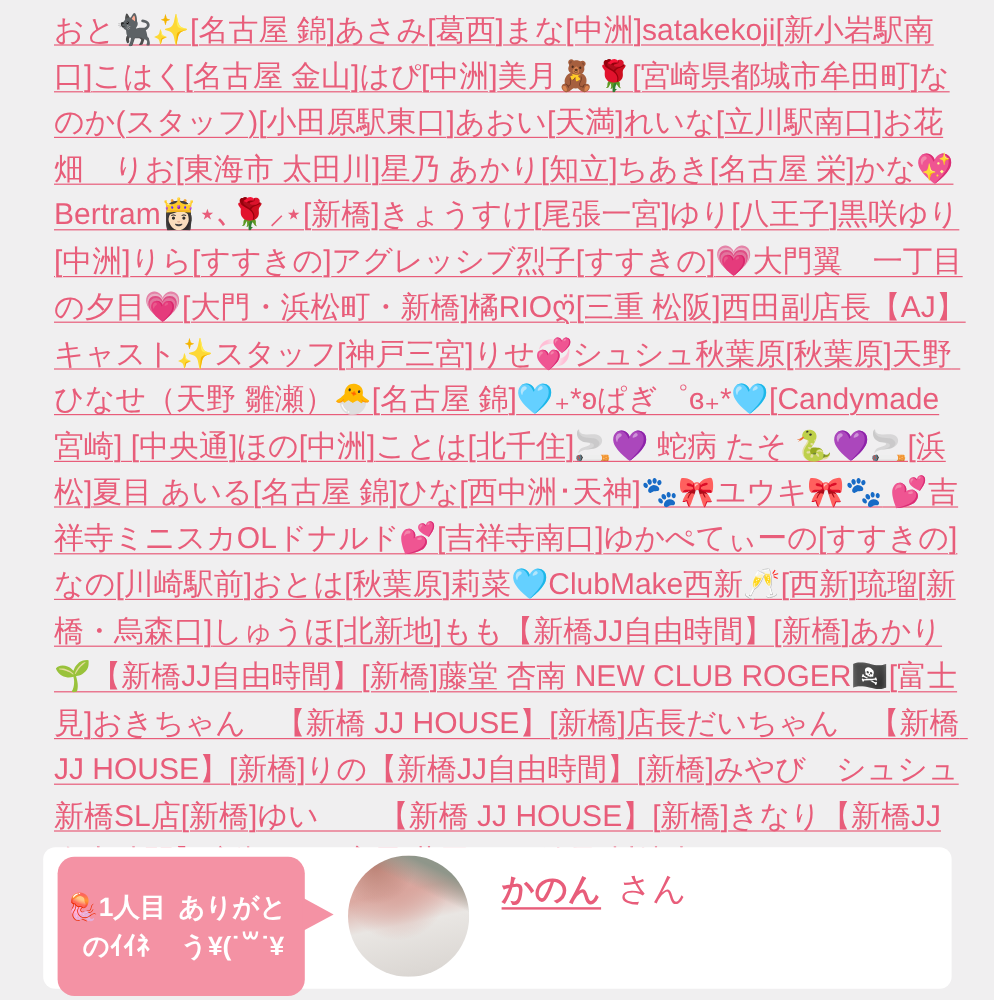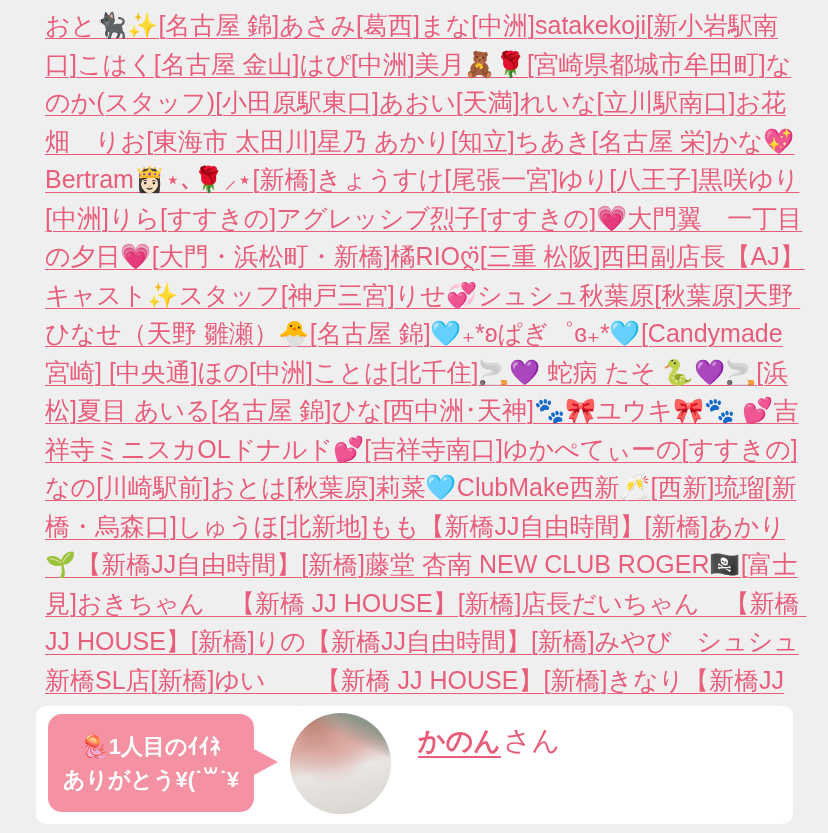--- a/index.html
+++ b/index.html
@@ -35,29 +35,29 @@
   .card{
     position:absolute;
     left:36px; top:706px;
     width:757px; height:118px;
     background:#ffffff;
     border-radius:10px;
   }
   .bubble{
     position:absolute;
     left:12px; top:8px;
-    width:206px; height:98px;
+    width:206px; height:116px;
     background:var(--bubble);
     border-radius:14px;
     color:#ffffff;
     font-weight:bold;
     font-size:22px;
     line-height:33px;
     display:flex;
-    flex-direction:column;
+    flex-direction:row;
     align-items:center;
     justify-content:center;
     text-align:center;
     padding:4px 6px;
   }
   .bubble-tail{
     position:absolute;
     left:216px; top:42px;
     width:0; height:0;
     border-top:14px solid transparent;
@@ -75,21 +75,21 @@
       radial-gradient(circle at 40% 28%, #d8a49c 0%, rgba(216,164,156,0) 45%),
       linear-gradient(168deg, #e7c3ba 0%, #dcaaa2 32%, #e9e6e3 55%, #dcd8d4 88%, #d4d0cc 100%);
   }
   .card-text{
     position:absolute;
     left:382px; top:16px;
   }
   .name-row{
     display:flex;
     align-items:baseline;
-    gap:2px;
+    gap:14px;
   }
   .cast-name{
     color:var(--pink);
     font-size:27px;
     font-weight:bold;
     text-decoration:underline;
     text-decoration-thickness:1.5px;
     text-underline-offset:6px;
   }
   .honorific{

